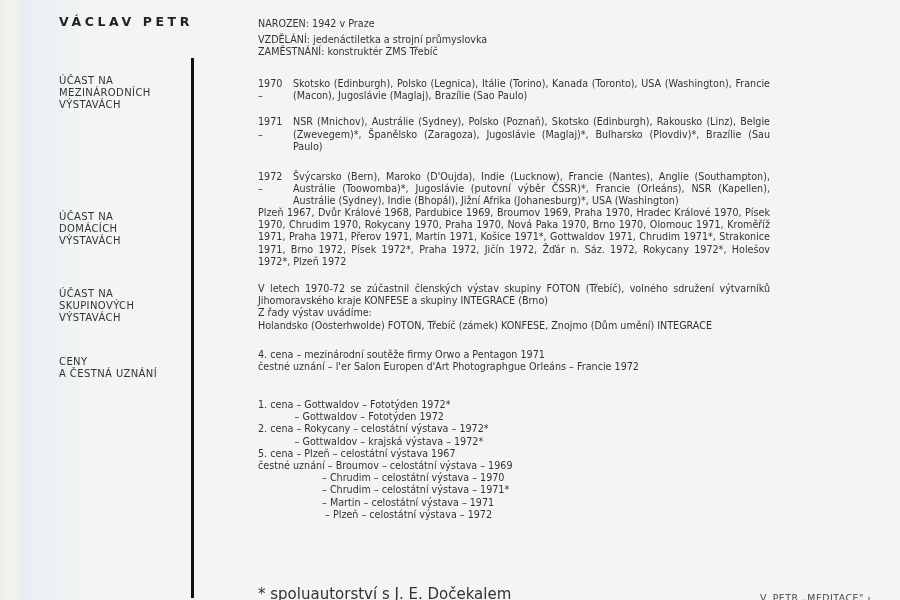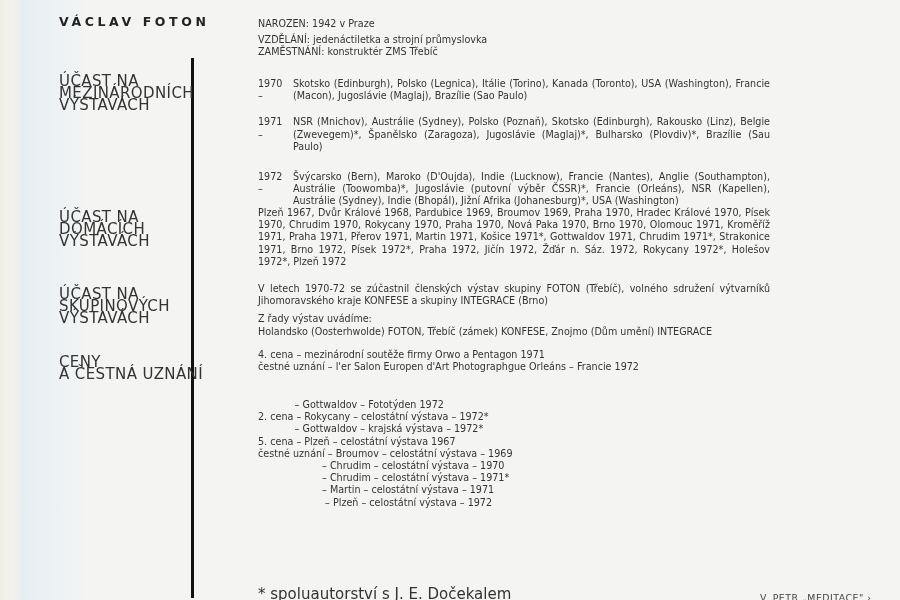--- a/index.html
+++ b/index.html
@@ -20,21 +20,21 @@
   .author {
     position:absolute; left:59px; top:14px;
     font-family:"DejaVu Sans", sans-serif; font-weight:bold;
     font-size:12.5px; letter-spacing:3.6px; color:#222;
   }
   .rule {
     position:absolute; left:191px; top:58px; width:3px; height:540px;
     background:#111;
   }
   .side-label {
-    position:absolute; left:59px; font-size:15px; line-height:12px;
+    position:absolute; left:59px; font-size:10px; line-height:12px;
     letter-spacing:0.4px; color:#333; white-space:pre-line;
   }
   .main {
     position:absolute; left:258px; width:512px;
     font-size:9.6px; line-height:12.2px; color:#333;
   }
   .p { margin:0; }
   .year-row { display:flex; }
   .year { width:27px; flex:none; }
   .year-body { flex:1; text-align:justify; }
@@ -46,21 +46,21 @@
     position:absolute; left:760px; top:592px; font-size:9.4px; color:#444;
     letter-spacing:0.5px;
   }
 </style>
 </head>
 <body>
 
 <div class="page-edge"></div>
 <div class="page-shade"></div>
 
-<div class="author">VÁCLAV FOTON</div>
+<div class="author">VÁCLAV PETR</div>
 
 <div class="rule"></div>
 
 <div class="side-label" style="top:75px">ÚČAST NA
 MEZINÁRODNÍCH
 VÝSTAVÁCH</div>
 <div class="side-label" style="top:211px">ÚČAST NA
 DOMÁCÍCH
 VÝSTAVÁCH</div>
 <div class="side-label" style="top:288px">ÚČAST NA
@@ -87,30 +87,31 @@
   <div class="year-row" style="margin-top:18px">
     <span class="year">1972 –</span>
     <span class="year-body" style="padding-left:8px">Švýcarsko (Bern), Maroko (D'Oujda), Indie (Lucknow), Francie (Nantes), Anglie (Southampton), Austrálie (Toowomba)*, Jugoslávie (putovní výběr ČSSR)*, Francie (Orleáns), NSR (Kapellen), Austrálie (Sydney), Indie (Bhopál), Jižní Afrika (Johanesburg)*, USA (Washington)</span>
   </div>
 </div>
 
 <div class="main" style="top:207px; text-align:justify">Plzeň 1967, Dvůr Králové 1968, Pardubice 1969, Broumov 1969, Praha 1970, Hradec Králové 1970, Písek 1970, Chrudim 1970, Rokycany 1970, Praha 1970, Nová Paka 1970, Brno 1970, Olomouc 1971, Kroměříž 1971, Praha 1971, Přerov 1971, Martin 1971, Košice 1971*, Gottwaldov 1971, Chrudim 1971*, Strakonice 1971, Brno 1972, Písek 1972*, Praha 1972, Jičín 1972, Žďár n. Sáz. 1972, Rokycany 1972*, Holešov 1972*, Plzeň 1972</div>
 
 <div class="main" style="top:283px">
   <p class="p" style="text-align:justify">V letech 1970-72 se zúčastnil členských výstav skupiny FOTON (Třebíč), volného sdružení výtvarníků Jihomoravského kraje KONFESE a skupiny INTEGRACE (Brno)</p>
-  <p class="p" style="margin-top:6px">Z řady výstav uvádíme:</p>
+  <p class="p" style="">Z řady výstav uvádíme:</p>
   <p class="p">Holandsko (Oosterhwolde) FOTON, Třebíč (zámek) KONFESE, Znojmo (Dům umění) INTEGRACE</p>
 </div>
 
 <div class="main" style="top:349px">
   <div class="awards-line">4. cena – mezinárodní soutěže firmy Orwo a Pentagon 1971</div>
   <div class="awards-line">čestné uznání – l'er Salon Europen d'Art Photographgue Orleáns – Francie 1972</div>
 </div>
 
 <div class="main" style="top:399px">
+  <div class="awards-line">1. cena – Gottwaldov – Fototýden 1972*</div>
   <div class="awards-line">            – Gottwaldov – Fototýden 1972</div>
   <div class="awards-line">2. cena – Rokycany – celostátní výstava – 1972*</div>
   <div class="awards-line">            – Gottwaldov – krajská výstava – 1972*</div>
   <div class="awards-line">5. cena – Plzeň – celostátní výstava 1967</div>
   <div class="awards-line">čestné uznání – Broumov – celostátní výstava – 1969</div>
   <div class="awards-line">                     – Chrudim – celostátní výstava – 1970</div>
   <div class="awards-line">                     – Chrudim – celostátní výstava – 1971*</div>
   <div class="awards-line">                     – Martin – celostátní výstava – 1971</div>
   <div class="awards-line">                      – Plzeň – celostátní výstava – 1972</div>
 </div>

